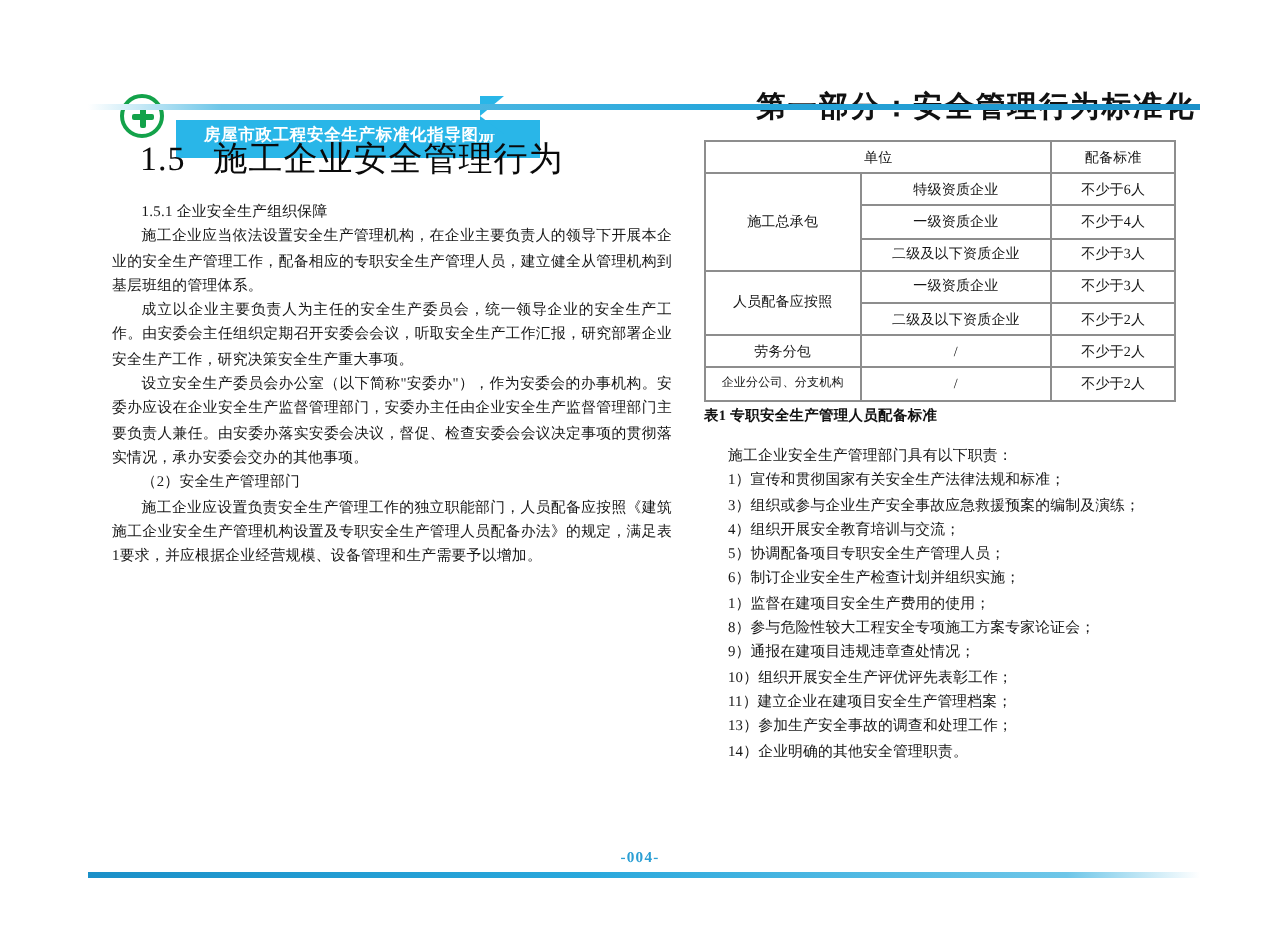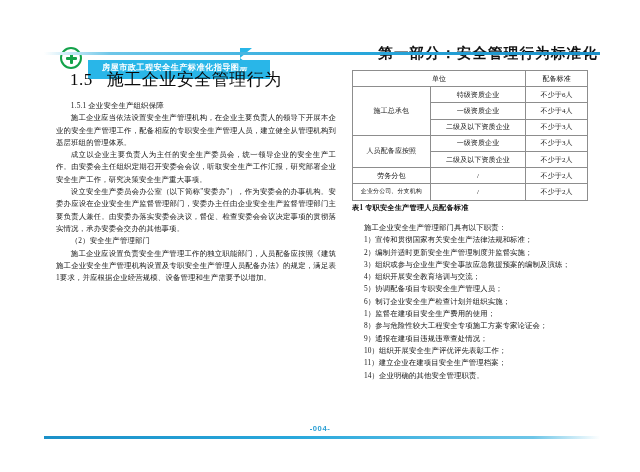--- a/index.html
+++ b/index.html
@@ -190,21 +190,21 @@
   .footer-num {
     position: absolute;
     left: 0;
     top: 424px;
     width: 640px;
     text-align: center;
     font-size: 7.6px;
     font-weight: bold;
     color: #2b9fd4;
     letter-spacing: 0.6px;
-    font-family: Liberation Sans, sans-serif;
+    font-family: Liberation Serif, serif;
   }
   .footer-rule {
     position: absolute;
     left: 44px;
     top: 436px;
     width: 556px;
     height: 3px;
     background: linear-gradient(to right, #1b90c8 0%, #29a8dc 45%, #6ec6e8 88%, #ffffff 100%);
   }
 </style>
@@ -274,29 +274,29 @@
         <td class="col-c">不少于2人</td>
       </tr>
     </tbody>
       </table>
   </div>
   <div class="table-caption">表1 专职安全生产管理人员配备标准</div>
 
   <div class="col-right">
     <p>施工企业安全生产管理部门具有以下职责：</p>
     <p>1）宣传和贯彻国家有关安全生产法律法规和标准；</p>
-    <p>2）编制并适时更新安全生产管理制度并监督实施；</p>
     <p>3）组织或参与企业生产安全事故应急救援预案的编制及演练；</p>
     <p>4）组织开展安全教育培训与交流；</p>
     <p>5）协调配备项目专职安全生产管理人员；</p>
     <p>6）制订企业安全生产检查计划并组织实施；</p>
     <p>1）监督在建项目安全生产费用的使用；</p>
     <p>8）参与危险性较大工程安全专项施工方案专家论证会；</p>
     <p>9）通报在建项目违规违章查处情况；</p>
     <p>10）组织开展安全生产评优评先表彰工作；</p>
     <p>11）建立企业在建项目安全生产管理档案；</p>
+    <p>13）参加生产安全事故的调查和处理工作；</p>
     <p>14）企业明确的其他安全管理职责。</p>
   </div>
 
   <div class="footer-num">-004-</div>
   <div class="footer-rule"></div>
 
 </div>
 
 </body></html>

